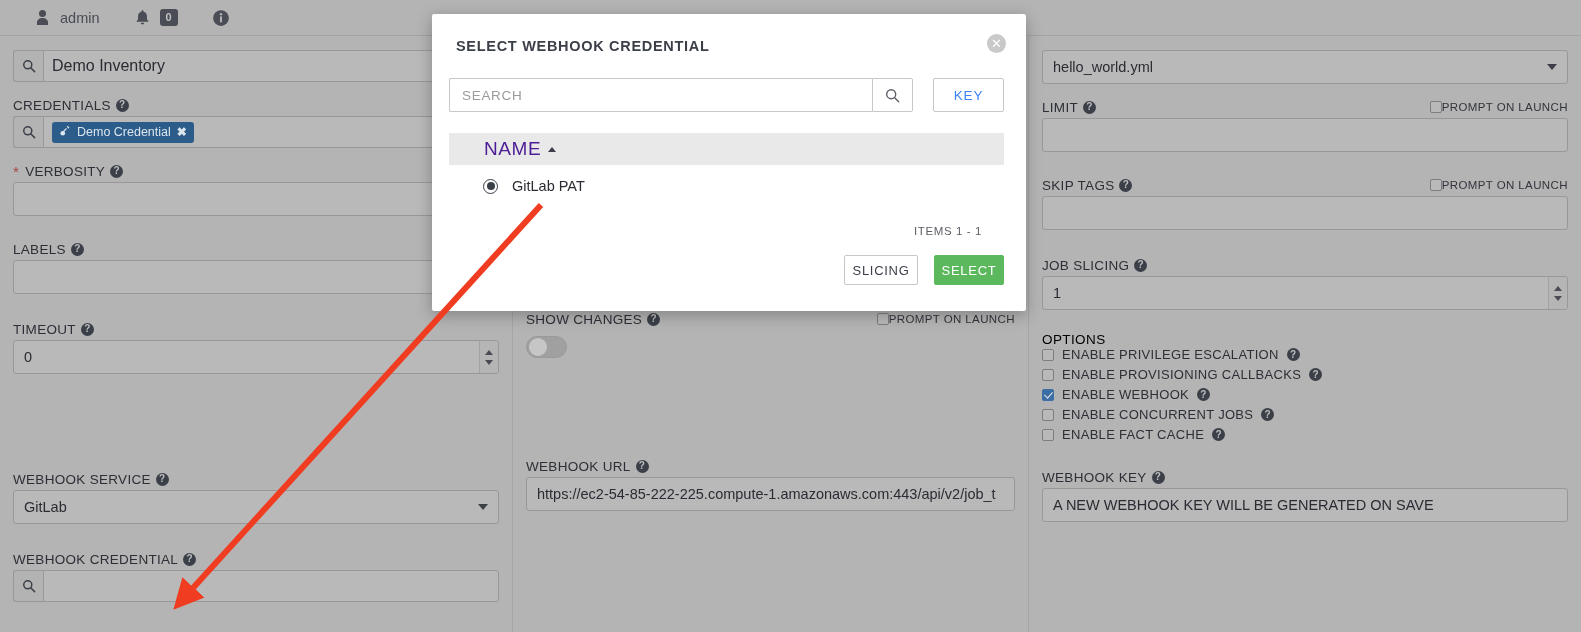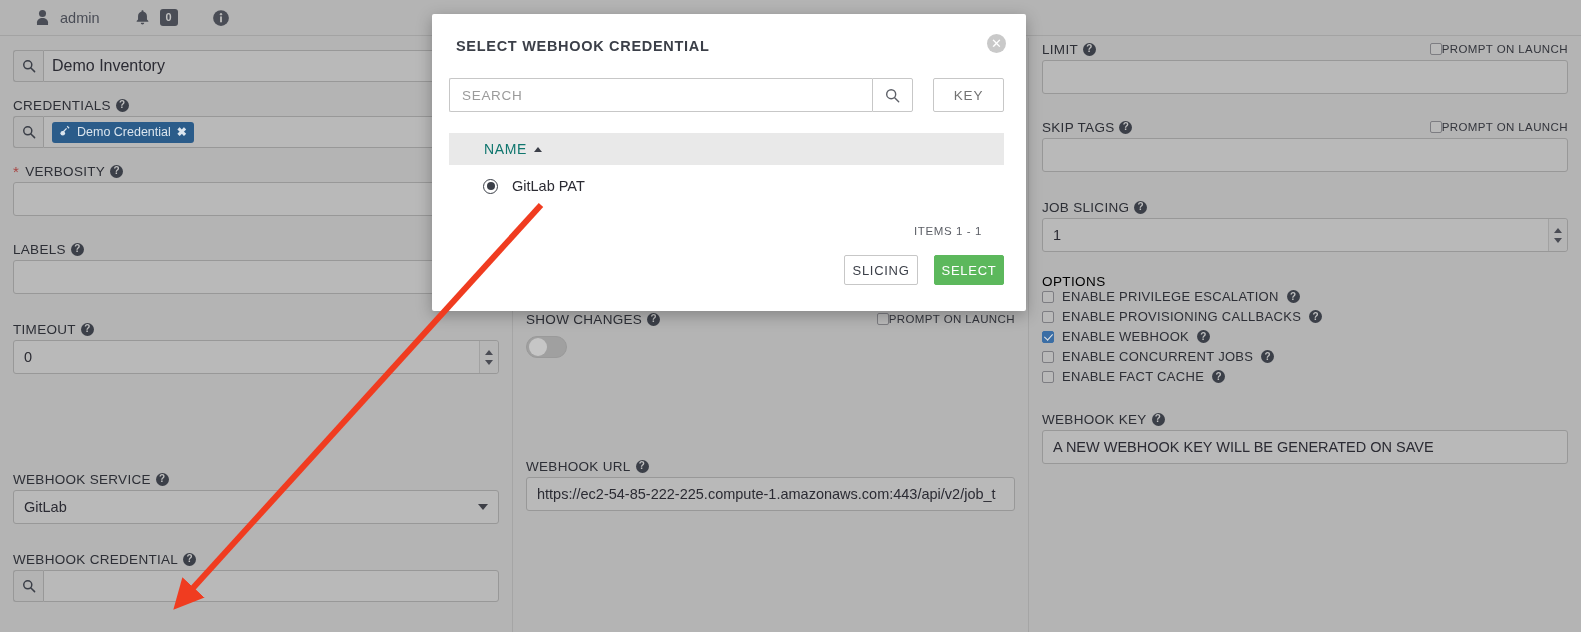--- a/index.html
+++ b/index.html
@@ -131,27 +131,27 @@
     font-family:"Liberation Sans", sans-serif; background:#fff;
   }
   .searchwrap input::placeholder { color:#9b9b9b; letter-spacing:.7px; }
   .searchbtn {
     width:41px; height:34px; border:1px solid #c7c7c7; border-radius:0 2px 2px 0;
     background:#fff; display:flex; align-items:center; justify-content:center;
   }
   .keybtn {
     width:71px; height:34px; border:1px solid #c7c7c7; border-radius:2px; background:#fff;
     display:flex; align-items:center; justify-content:center;
-    font-size:13.5px; letter-spacing:.8px; color:#737373;
+    font-size:13.5px; letter-spacing:.8px; color:#3b82f6;
   }
   .thead {
     margin-top:21px; background:#e9e9e9; height:32px;
     display:flex; align-items:center; padding-left:35px; gap:7px;
   }
-  .thead .th { font-size:14px; letter-spacing:.6px; color:#0f766e; }
+  .thead .th { font-size:19px; letter-spacing:.6px; color:#4c1d95; }
   .sortarrow { width:0; height:0; border-left:4px solid transparent; border-right:4px solid transparent; border-bottom:5px solid #3b3f48; }
   .row { display:flex; align-items:center; gap:14px; padding:13px 0 13px 34px; }
   .radio {
     width:15px; height:15px; border-radius:50%; border:1.6px solid #3b3f48;
     display:flex; align-items:center; justify-content:center; flex:none;
   }
   .radio .dot { width:8px; height:8px; border-radius:50%; background:#3b3f48; }
   .row-name { font-size:14.5px; color:#2b2b33; }
   .items { text-align:right; font-size:11.5px; letter-spacing:.6px; color:#5c5f66; padding:18px 22px 0 0; }
   .m-foot { display:flex; justify-content:flex-end; gap:16px; padding:18px 22px 26px 22px; }
@@ -350,20 +350,26 @@
             <span>WEBHOOK URL</span>
             <span class="qmark">?</span>
           </span>
         </div>
         <div class="inp tall">https://ec2-54-85-222-225.compute-1.amazonaws.com:443/api/v2/job_t</div>
       </div>
     </div>
 
     <div class="col c3">
 
+      <div class="fld" style="margin-top:12px;">
+        <div class="select-box">
+          <div class="inp tall">hello_world.yml</div>
+          <span class="caret"></span>
+        </div>
+      </div>
 
       <div class="fld">
         <div class="lbl-row">
           <span class="lbl">
             <span>LIMIT</span>
             <span class="qmark">?</span>
           </span>
           <span class="pol">
             <span class="cbx"></span>
             <span>PROMPT ON LAUNCH</span>

